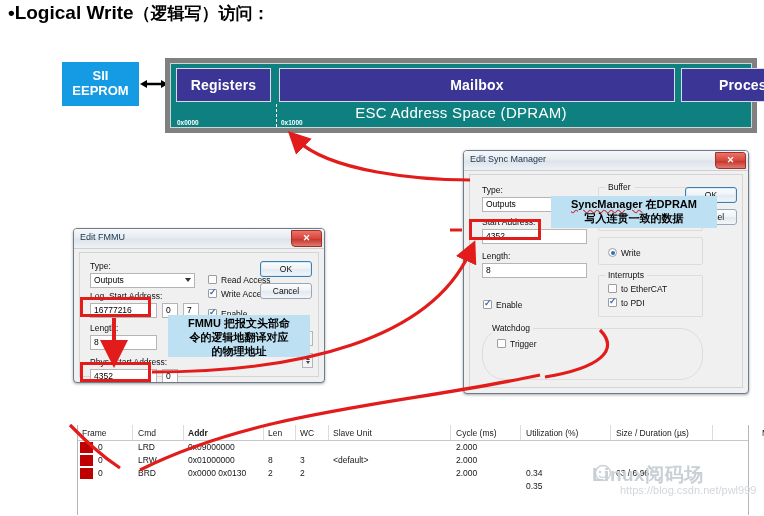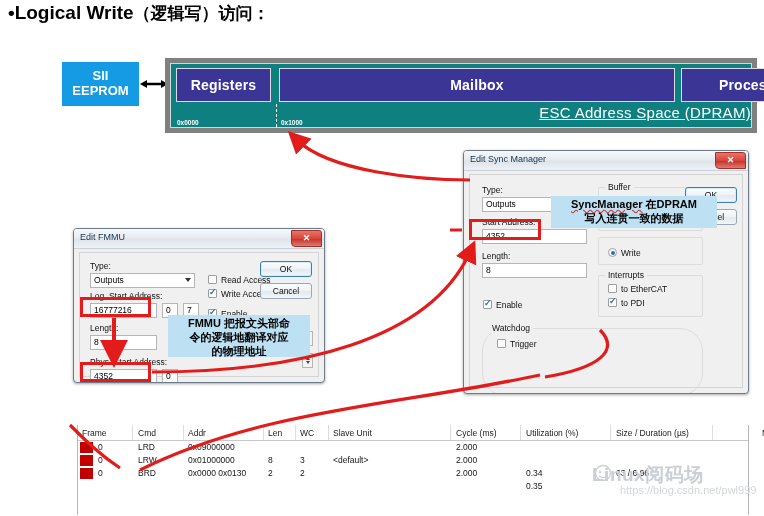--- a/index.html
+++ b/index.html
@@ -48,24 +48,23 @@
     font-size: 14px; font-weight: bold;
     display: flex; align-items: center; justify-content: center;
     letter-spacing: 0.2px;
   }
   #blk-registers { left: 5px; width: 95px; }
   #blk-mailbox   { left: 108px; width: 396px; }
   #blk-process   { left: 510px; width: 167px; }
 
   #esc-caption {
     position: absolute; left: 0; right: 0; top: 40px;
-    text-align: right;
+    text-align: center;
     color: #ffffff; font-size: 15px;
     letter-spacing: 0.3px;
-    text-decoration: underline;
   }
   .esc-addr {
     position: absolute; bottom: 1px;
     color: #ffffff; font-size: 6.5px; font-weight: bold;
   }
   #addr0 { left: 6px; }
   #addr1 { left: 110px; }
   #esc-divider {
     position: absolute; left: 105px; top: 40px; bottom: 0; width: 0;
     border-left: 1px dashed #ffffff;
@@ -335,21 +334,21 @@
     <div class="grp" style="left:128px; top:62px; width:105px; height:28px;">
       <div class="rad on" style="left:9px; top:10px;">Write</div>
     </div>
 
     <div class="grp" style="left:128px; top:100px; width:105px; height:42px;">
       <span class="cap">Interrupts</span>
       <div class="chk" style="left:9px; top:8px;">to EtherCAT</div>
       <div class="chk on" style="left:9px; top:22px;">to PDI</div>
     </div>
 
-    <div class="grp" style="left:12px; top:153px; width:221px; height:68px;border-radius:23px;">
+    <div class="grp" style="left:12px; top:153px; width:221px; height:52px;border-radius:23px;">
       <span class="cap">Watchdog</span>
       <div class="chk" style="left:14px; top:10px;">Trigger</div>
     </div>
 
     <div class="btn primary" style="left:215px; top:12px; width:52px; height:16px; line-height:15px;">OK</div>
     <div class="btn" style="left:215px; top:34px; width:52px; height:16px; line-height:15px;">Cancel</div>
   </div>
 </div>
 
 <div class="abs win-dialog" id="dlg-fmmu">
@@ -406,21 +405,21 @@
 
 <div class="abs callout" id="callout-table">
   <div>数据从主站发出的逻</div>
   <div>辑命令中读出</div>
 </div>
 
 <div class="abs" id="cmd-table">
   <div class="thead">
     <div class="th" style="left:4px;">Frame</div>
     <div class="th" style="left:60px;">Cmd</div>
-    <div class="th" style="left:110px;">Addr</div>
+    <div class="th" style="left:110px;font-weight:bold;">Addr</div>
     <div class="th" style="left:190px;">Len</div>
     <div class="th" style="left:222px;">WC</div>
     <div class="th" style="left:255px;">Slave Unit</div>
     <div class="th" style="left:378px;">Cycle (ms)</div>
     <div class="th" style="left:448px;">Utilization (%)</div>
     <div class="th" style="left:538px;text-align:center;">Size / Duration (µs)</div>
     <div class="th" style="left:640px;padding-left:44px;">Map Id</div>
     <div class="vsep" style="left:54px;"></div>
     <div class="vsep" style="left:105px;"></div>
     <div class="vsep" style="left:185px;"></div>

